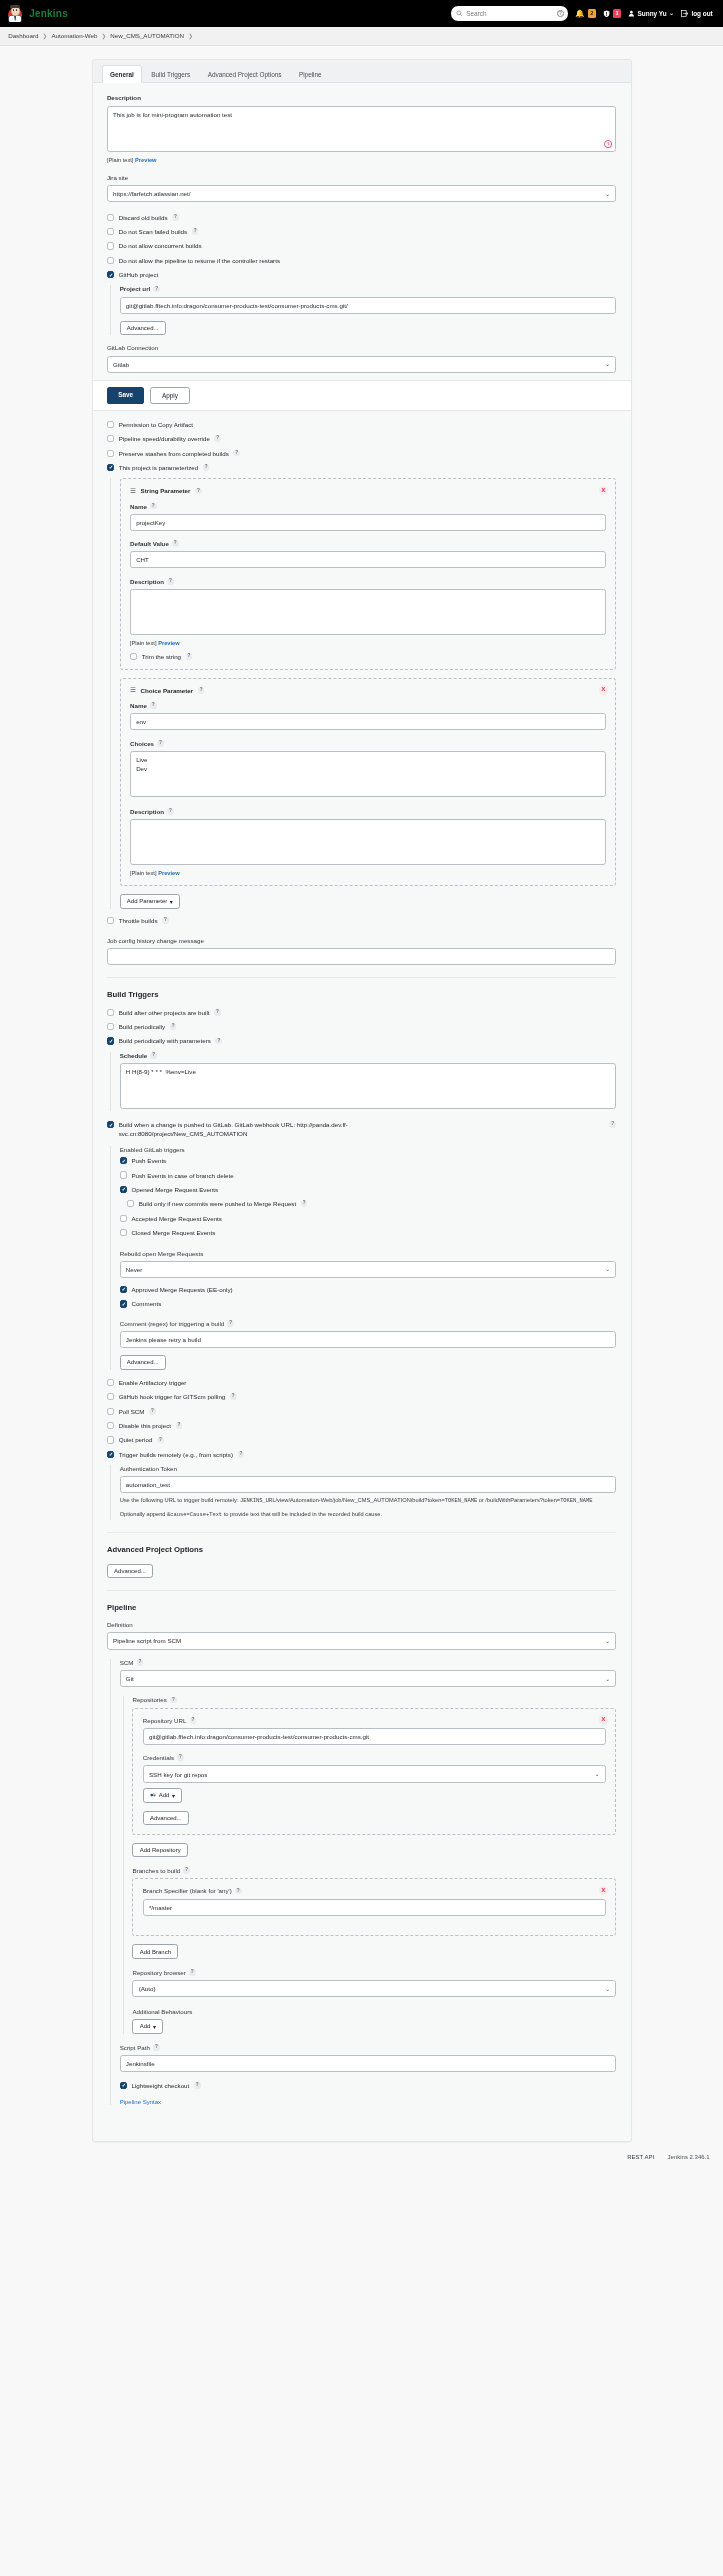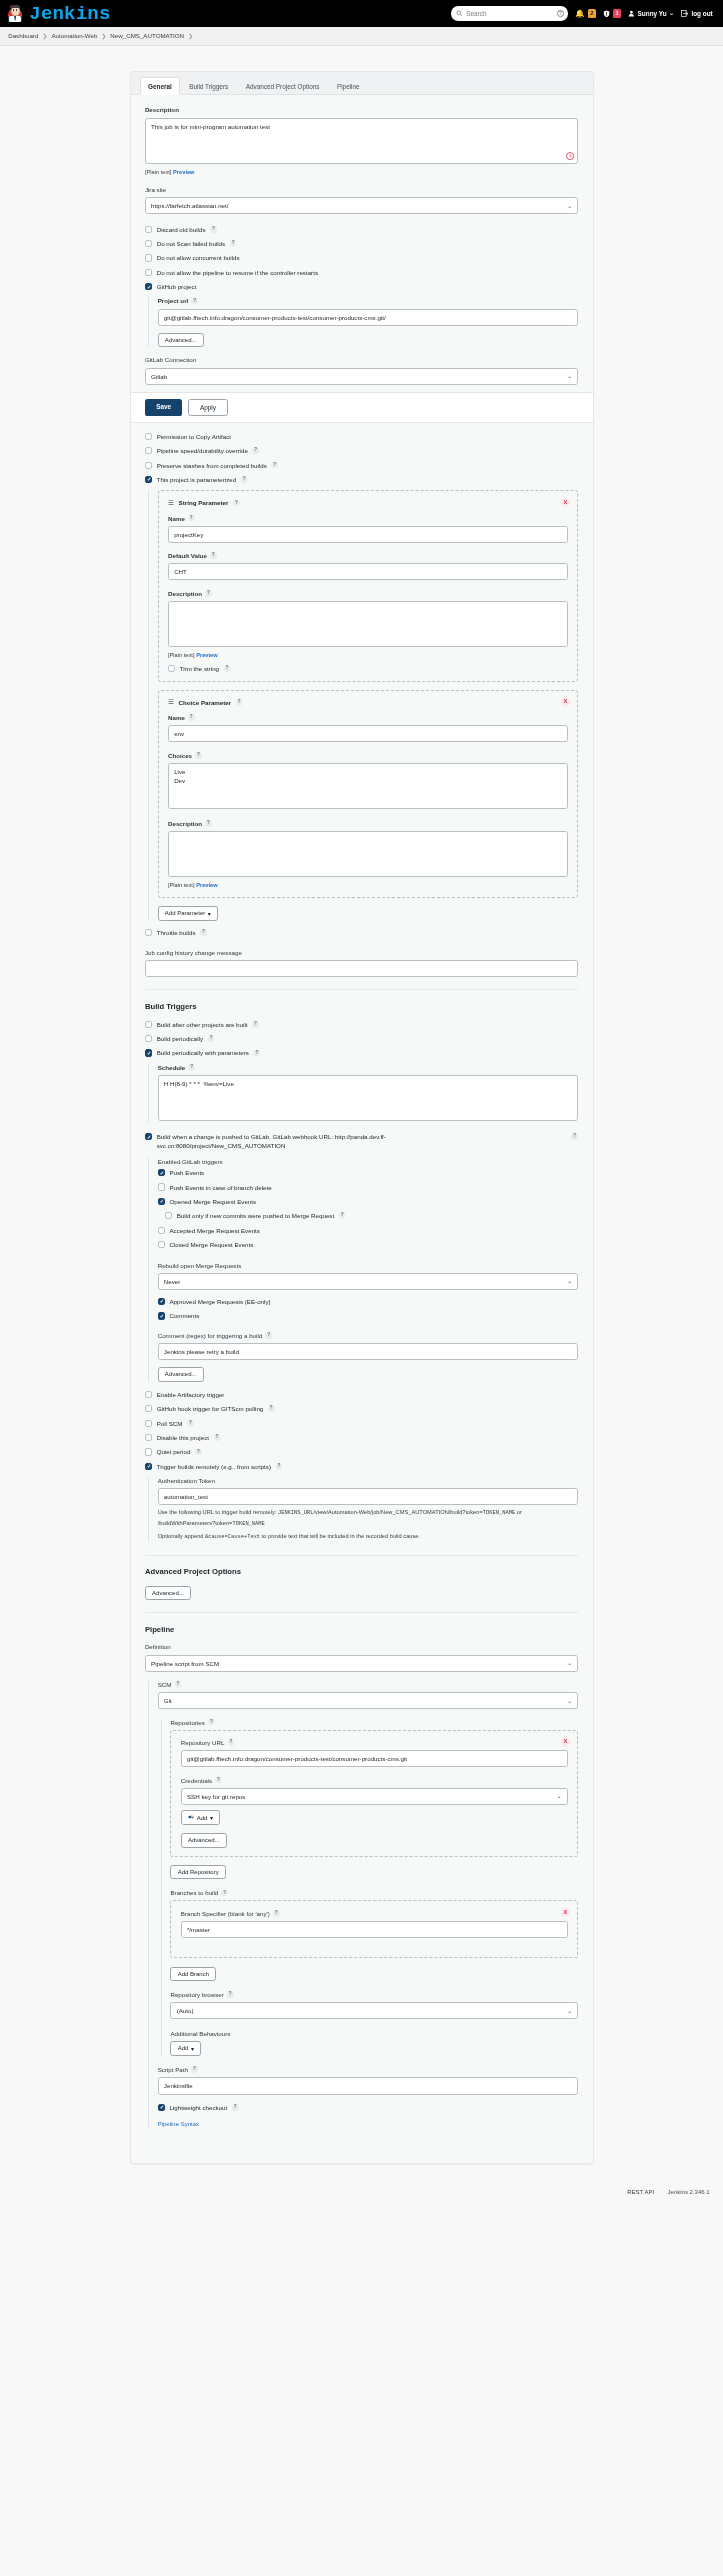--- a/index.html
+++ b/index.html
@@ -49,22 +49,22 @@
   .jenkins-logo .body {
     position:absolute; left:2.1px; top:11.3px; width:12px; height:6.2px;
     background:#ffffff; border-radius:1.5px;
   }
   .jenkins-logo .coatL, .jenkins-logo .coatR {
     position:absolute; top:10.8px; width:4.1px; height:6.7px; background:#22415e;
   }
   .jenkins-logo .coatL { left:1px; border-radius:2.1px 0 0 1.5px;}
   .jenkins-logo .coatR { left:10.8px; border-radius:0 2.1px 1.5px 0;}
   .brand-text {
-    color:#0ea5e9; font-size:19px; font-weight:bold;
-    font-family:Liberation Mono, monospace; letter-spacing:0.2px;
+    color:#15803d; font-size:10px; font-weight:bold;
+    font-family:Liberation Sans, sans-serif; letter-spacing:0.2px;
   }
   .appbar-right {
     margin-left:auto; display:flex; align-items:center; gap:7.2px; padding-right:3.1px;
   }
   .searchbox {
     width:117px; height:14.4px; background:#ffffff; border-radius:7.2px;
     display:flex; align-items:center; padding:0 4.6px; gap:3.6px;
   }
   .searchbox .placeholder { color:#7b7b7b; font-size:6.4px; flex:1; }
   .icon-q {
@@ -87,21 +87,21 @@
   .breadcrumb-bar {
     height:18.5px; background:#f1f1f1; border-bottom:0.5px solid #e3e3e3;
     display:flex; align-items:center; padding:0 8.2px; gap:4.1px;
   }
   .crumb { font-size:6.2px; color:#3c3c3c; }
   .crumb-sep { color:#9a9a9a; font-size:5.7px; }
 
   
   .page { padding:9.3px 0 0 0; }
   .card {
-    width:464px; margin:16px auto; background:#f7f8f8;
+    width:540px; margin:4px auto; background:#f7f8f8;
     border:0.5px solid #e6e6e6; border-radius:3.1px;
     box-shadow:0 0.5px 1px rgba(0,0,0,.04);
     padding:0 0 14.4px 0;
   }
 
   
   .tabs {
     display:flex; align-items:flex-end; gap:1px;
     border-bottom:0.5px solid #e0e2e4; padding:5.2px 9.3px 0 9.3px;
     background:#f0f1f2; border-radius:3.1px 3.1px 0 0;

